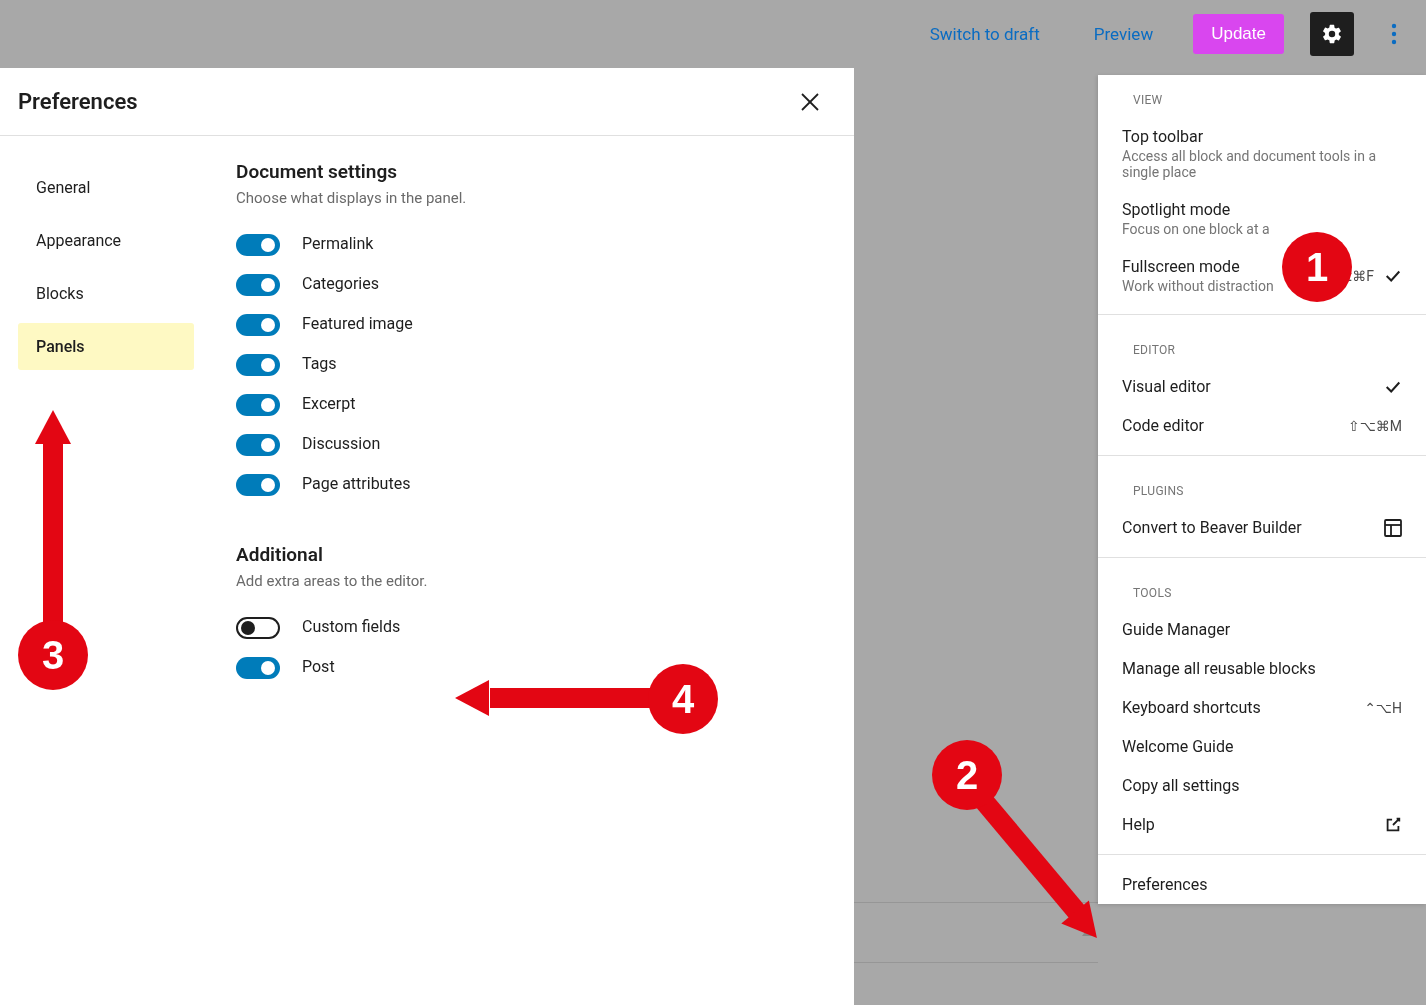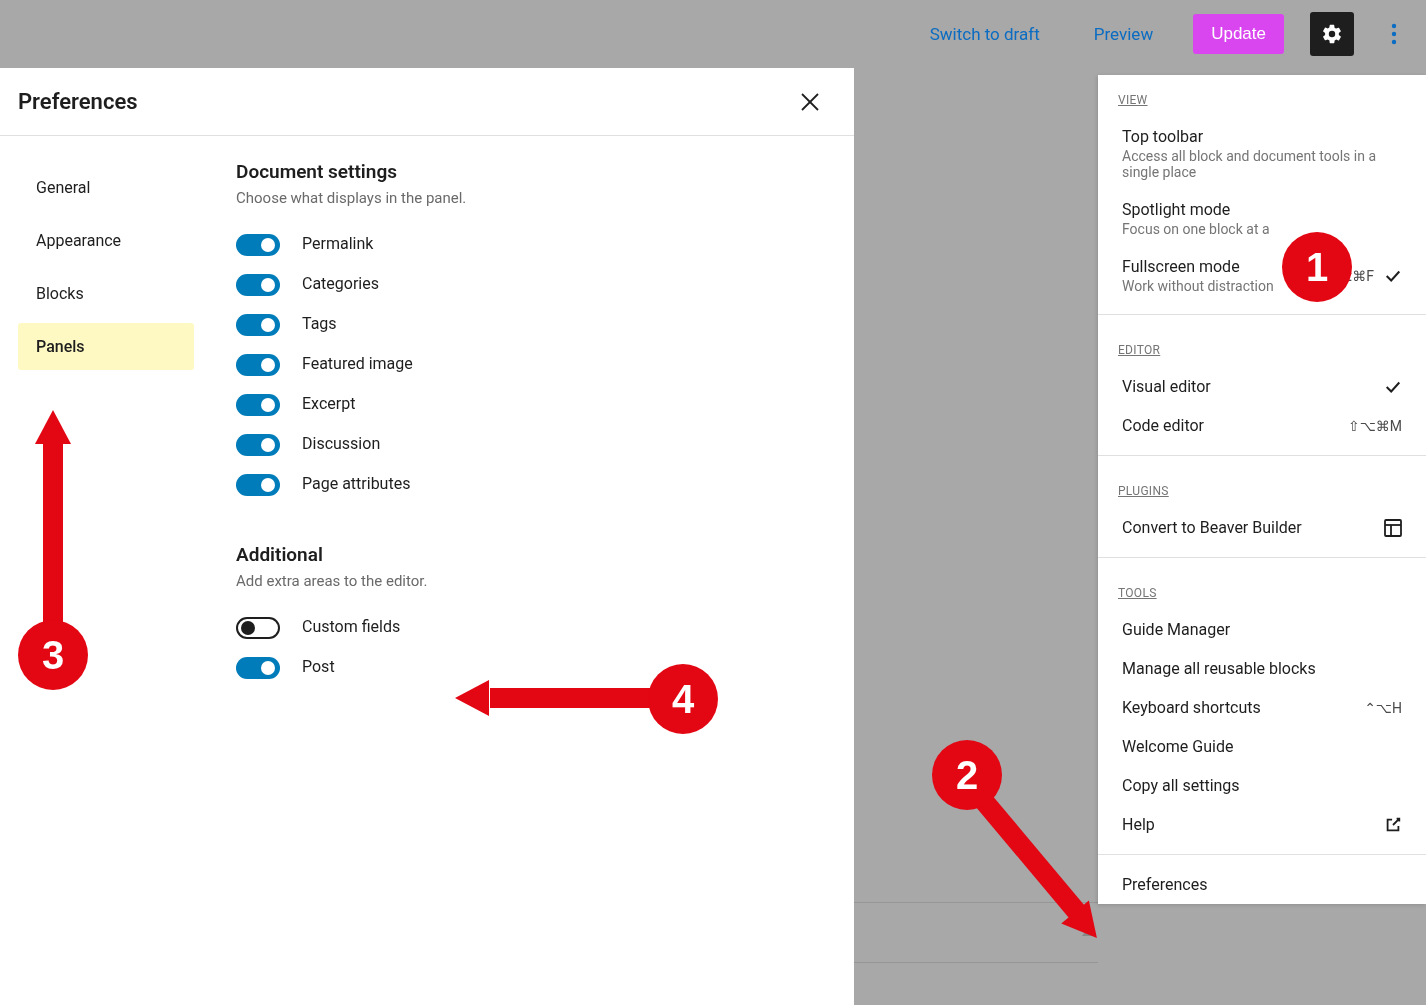--- a/index.html
+++ b/index.html
@@ -64,23 +64,22 @@
     right: 0;
     width: 328px;
     background: #fff;
     box-shadow: -1px 1px 4px rgba(0,0,0,.15);
     z-index: 5;
   }
   .dd-section-label {
     font-size: 12px;
     color: #757575;
     letter-spacing: .3px;
-    padding: 18px 20px 10px;
+    padding: 18px 35px 10px;
     text-transform: uppercase;
-    text-decoration: underline;
   }
   .dd-item {
     padding: 10px 24px 10px 24px;
     display: flex;
     align-items: center;
     justify-content: space-between;
     cursor: pointer;
   }
   .dd-item .label { font-size: 16px; color: #1e1e1e; }
   .dd-item .desc { font-size: 14px; color: #757575; margin-top: 2px; }
@@ -356,25 +355,25 @@
       <div class="toggle-row">
         <div class="toggle on"></div>
         <div class="toggle-label">Permalink</div>
       </div>
       <div class="toggle-row">
         <div class="toggle on"></div>
         <div class="toggle-label">Categories</div>
       </div>
       <div class="toggle-row">
         <div class="toggle on"></div>
+        <div class="toggle-label">Featured image</div>
+      </div>
+      <div class="toggle-row">
+        <div class="toggle on"></div>
         <div class="toggle-label">Tags</div>
-      </div>
-      <div class="toggle-row">
-        <div class="toggle on"></div>
-        <div class="toggle-label">Featured image</div>
       </div>
       <div class="toggle-row">
         <div class="toggle on"></div>
         <div class="toggle-label">Excerpt</div>
       </div>
       <div class="toggle-row">
         <div class="toggle on"></div>
         <div class="toggle-label">Discussion</div>
       </div>
       <div class="toggle-row">

